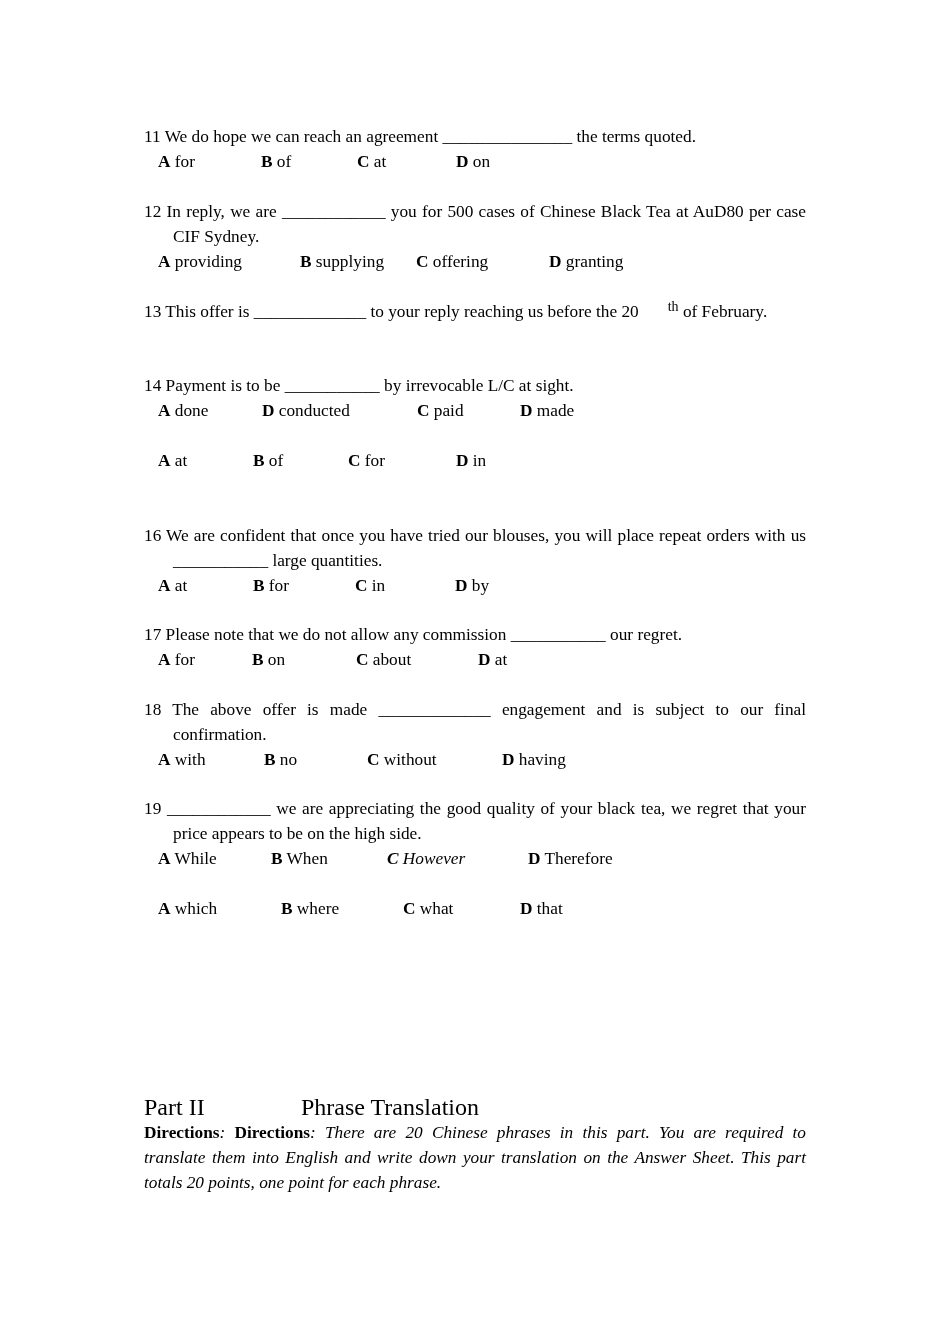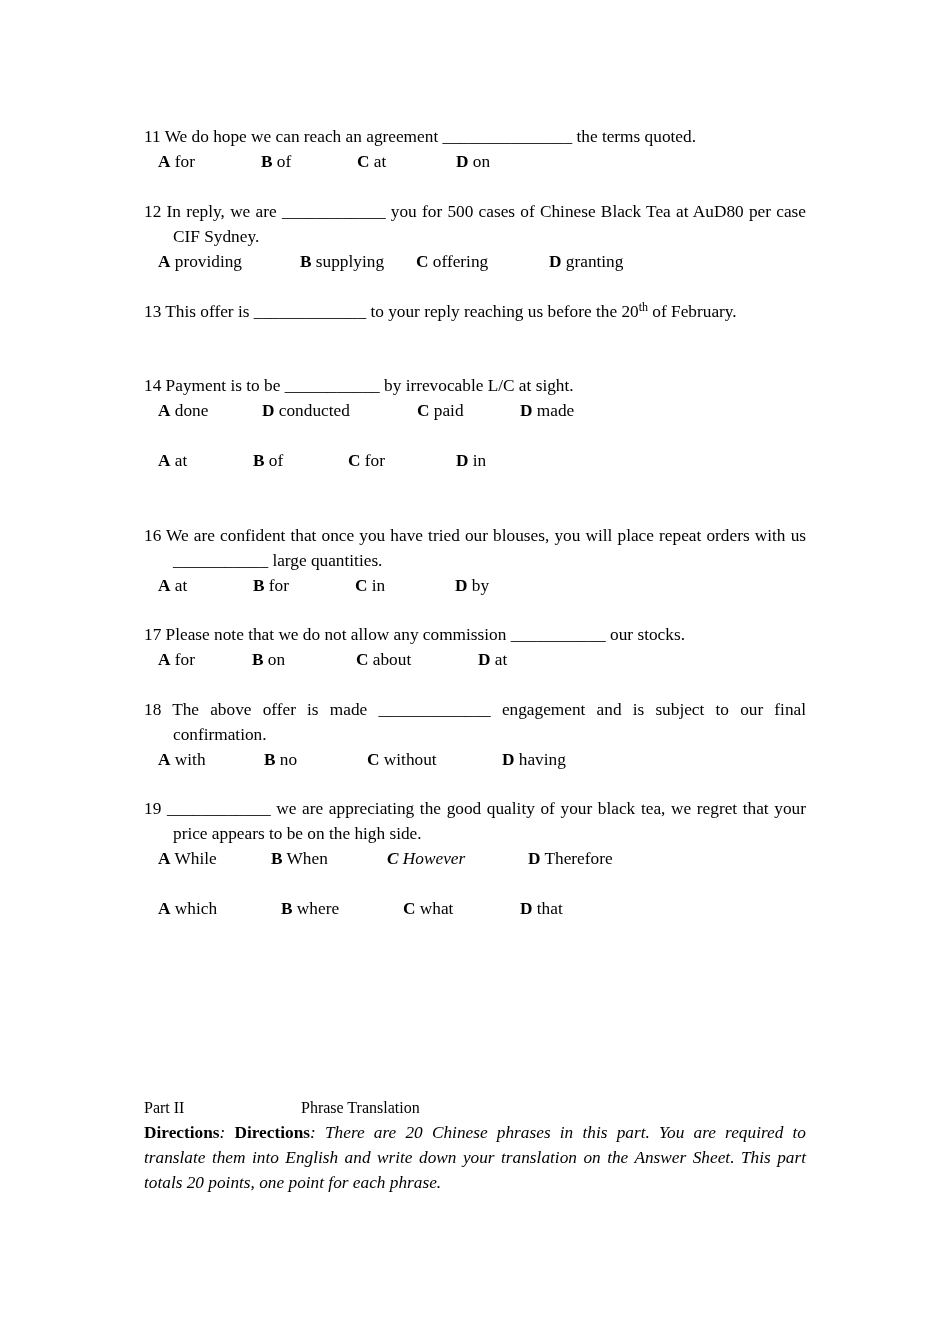--- a/index.html
+++ b/index.html
@@ -41,29 +41,30 @@
     }
     .opt {
       position: absolute;
       top: 0;
       white-space: nowrap;
     }
     .opt b {
       font-weight: bold;
     }
     sup {
-      font-size: 12px;
+      font-size: 14px;
       vertical-align: 6px;
       line-height: 0;
+      margin-left: 29px;
     }
     .part-heading {
       position: absolute;
       left: 0;
       top: 1095px;
-      font-size: 16px;
+      font-size: 24px;
       line-height: 25px;
     }
     .part-heading .part-title {
       position: absolute;
       left: 157px;
       top: 0;
       white-space: nowrap;
     }
     .directions {
       position: absolute;
@@ -129,21 +130,21 @@
     <p class="stem"><span>16</span> <span>We are confident that once you have tried our blouses, you will place repeat orders with us</span> <span>___________</span> <span>large quantities.</span></p>
     <div class="options">
       <span class="opt" style="left:14px;"><b>A</b> <span>at</span></span>
       <span class="opt" style="left:109px;"><b>B</b> <span>for</span></span>
       <span class="opt" style="left:211px;"><b>C</b> <span>in</span></span>
       <span class="opt" style="left:311px;"><b>D</b> <span>by</span></span>
     </div>
   </div>
 
   <div class="question" style="top:622px;">
-    <p class="stem"><span>17</span> <span>Please note that we do not allow any commission</span> <span>___________</span> <span>our stocks.</span></p>
+    <p class="stem"><span>17</span> <span>Please note that we do not allow any commission</span> <span>___________</span> <span>our regret.</span></p>
     <div class="options">
       <span class="opt" style="left:14px;"><b>A</b> <span>for</span></span>
       <span class="opt" style="left:108px;"><b>B</b> <span>on</span></span>
       <span class="opt" style="left:212px;"><b>C</b> <span>about</span></span>
       <span class="opt" style="left:334px;"><b>D</b> <span>at</span></span>
     </div>
   </div>
 
   <div class="question" style="top:697px;">
     <p class="stem"><span>18</span> <span>The above offer is made</span> <span>_____________</span> <span>engagement and is subject to our final confirmation.</span></p>

